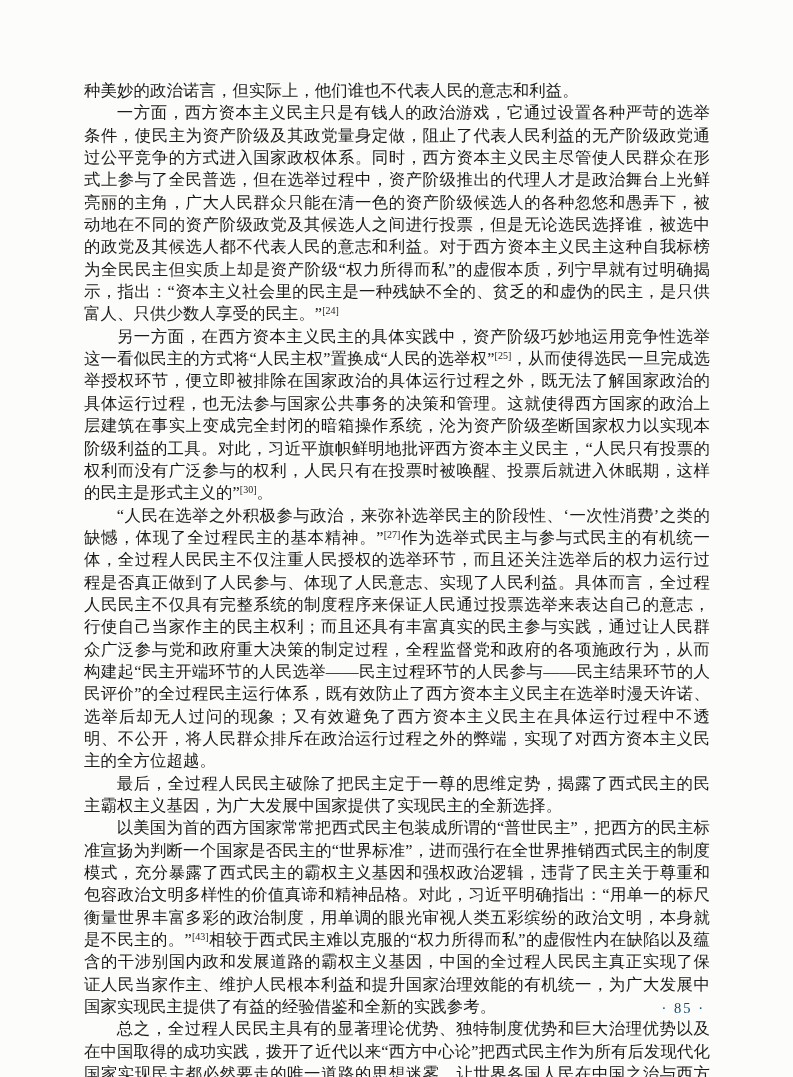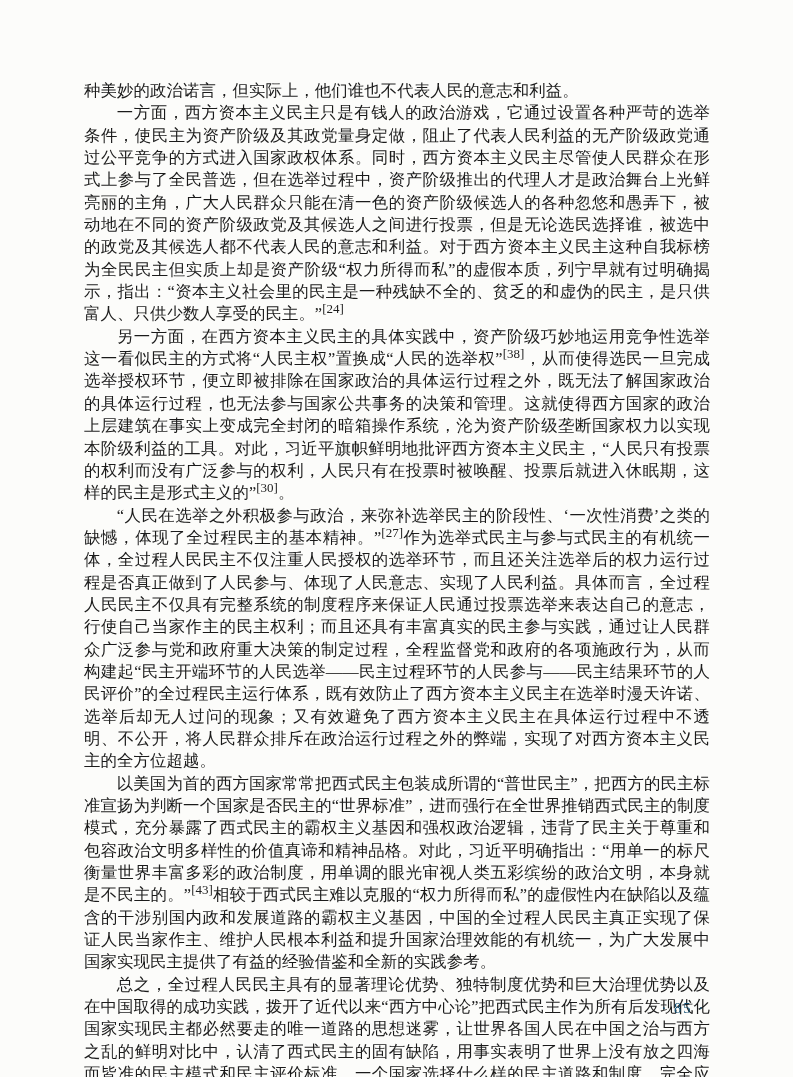--- a/index.html
+++ b/index.html
@@ -27,21 +27,21 @@
     font-size: 16.4px;
     line-height: 22.35px;
     text-align: justify;
     text-justify: inter-ideograph;
     letter-spacing: 0.1px;
   }
   .para.indent {
     text-indent: 2em;
   }
   sup.ref {
-    font-size: 13px;
+    font-size: 10px;
     line-height: 0;
     vertical-align: 0.5em;
     letter-spacing: 0;
     white-space: nowrap;
   }
   .page-number {
     position: absolute;
     top: 1000px;
     right: 88px;
     font-size: 14.5px;
@@ -49,19 +49,20 @@
     color: #0c4a6e;
   }
 </style>
 </head>
 <body>
 
 <div class="page">
   <div class="doc-body">
       <p class="para">种美妙的政治诺言，但实际上，他们谁也不代表人民的意志和利益。</p>
       <p class="para indent">一方面，西方资本主义民主只是有钱人的政治游戏，它通过设置各种严苛的选举条件，使民主为资产阶级及其政党量身定做，阻止了代表人民利益的无产阶级政党通过公平竞争的方式进入国家政权体系。同时，西方资本主义民主尽管使人民群众在形式上参与了全民普选，但在选举过程中，资产阶级推出的代理人才是政治舞台上光鲜亮丽的主角，广大人民群众只能在清一色的资产阶级候选人的各种忽悠和愚弄下，被动地在不同的资产阶级政党及其候选人之间进行投票，但是无论选民选择谁，被选中的政党及其候选人都不代表人民的意志和利益。对于西方资本主义民主这种自我标榜为全民民主但实质上却是资产阶级“权力所得而私”的虚假本质，列宁早就有过明确揭示，指出：“资本主义社会里的民主是一种残缺不全的、贫乏的和虚伪的民主，是只供富人、只供少数人享受的民主。”<sup class="ref">[24]</sup></p>
-      <p class="para indent">另一方面，在西方资本主义民主的具体实践中，资产阶级巧妙地运用竞争性选举这一看似民主的方式将“人民主权”置换成“人民的选举权”<sup class="ref">[38]</sup>，从而使得选民一旦完成选举授权环节，便立即被排除在国家政治的具体运行过程之外，既无法了解国家政治的具体运行过程，也无法参与国家公共事务的决策和管理。这就使得西方国家的政治上层建筑在事实上变成完全封闭的暗箱操作系统，沦为资产阶级垄断国家权力以实现本阶级利益的工具。对此，习近平旗帜鲜明地批评西方资本主义民主，“人民只有投票的权利而没有广泛参与的权利，人民只有在投票时被唤醒、投票后就进入休眠期，这样的民主是形式主义的”<sup class="ref">[30]</sup>。</p>
+      <p class="para indent">另一方面，在西方资本主义民主的具体实践中，资产阶级巧妙地运用竞争性选举这一看似民主的方式将“人民主权”置换成“人民的选举权”<sup class="ref">[25]</sup>，从而使得选民一旦完成选举授权环节，便立即被排除在国家政治的具体运行过程之外，既无法了解国家政治的具体运行过程，也无法参与国家公共事务的决策和管理。这就使得西方国家的政治上层建筑在事实上变成完全封闭的暗箱操作系统，沦为资产阶级垄断国家权力以实现本阶级利益的工具。对此，习近平旗帜鲜明地批评西方资本主义民主，“人民只有投票的权利而没有广泛参与的权利，人民只有在投票时被唤醒、投票后就进入休眠期，这样的民主是形式主义的”<sup class="ref">[30]</sup>。</p>
       <p class="para indent">“人民在选举之外积极参与政治，来弥补选举民主的阶段性、‘一次性消费’之类的缺憾，体现了全过程民主的基本精神。”<sup class="ref">[27]</sup>作为选举式民主与参与式民主的有机统一体，全过程人民民主不仅注重人民授权的选举环节，而且还关注选举后的权力运行过程是否真正做到了人民参与、体现了人民意志、实现了人民利益。具体而言，全过程人民民主不仅具有完整系统的制度程序来保证人民通过投票选举来表达自己的意志，行使自己当家作主的民主权利；而且还具有丰富真实的民主参与实践，通过让人民群众广泛参与党和政府重大决策的制定过程，全程监督党和政府的各项施政行为，从而构建起“民主开端环节的人民选举——民主过程环节的人民参与——民主结果环节的人民评价”的全过程民主运行体系，既有效防止了西方资本主义民主在选举时漫天许诺、选举后却无人过问的现象；又有效避免了西方资本主义民主在具体运行过程中不透明、不公开，将人民群众排斥在政治运行过程之外的弊端，实现了对西方资本主义民主的全方位超越。</p>
+      <p class="para indent">最后，全过程人民民主破除了把民主定于一尊的思维定势，揭露了西式民主的民主霸权主义基因，为广大发展中国家提供了实现民主的全新选择。</p>
       <p class="para indent">以美国为首的西方国家常常把西式民主包装成所谓的“普世民主”，把西方的民主标准宣扬为判断一个国家是否民主的“世界标准”，进而强行在全世界推销西式民主的制度模式，充分暴露了西式民主的霸权主义基因和强权政治逻辑，违背了民主关于尊重和包容政治文明多样性的价值真谛和精神品格。对此，习近平明确指出：“用单一的标尺衡量世界丰富多彩的政治制度，用单调的眼光审视人类五彩缤纷的政治文明，本身就是不民主的。”<sup class="ref">[43]</sup>相较于西式民主难以克服的“权力所得而私”的虚假性内在缺陷以及蕴含的干涉别国内政和发展道路的霸权主义基因，中国的全过程人民民主真正实现了保证人民当家作主、维护人民根本利益和提升国家治理效能的有机统一，为广大发展中国家实现民主提供了有益的经验借鉴和全新的实践参考。</p>
       <p class="para indent">总之，全过程人民民主具有的显著理论优势、独特制度优势和巨大治理优势以及在中国取得的成功实践，拨开了近代以来“西方中心论”把西式民主作为所有后发现代化国家实现民主都必然要走的唯一道路的思想迷雾，让世界各国人民在中国之治与西方之乱的鲜明对比中，认清了西式民主的固有缺陷，用事实表明了世界上没有放之四海而皆准的民主模式和民主评价标准，一个国家选择什么样的民主道路和制度，完全应该由这个国家的历史文化传统和经济社会发展水平来决定；一个国家的政治制度民不民主，也应该由这个</p>
     </div>
   <div class="page-number">· 85 ·</div>
 </div>
 
 </body></html>

